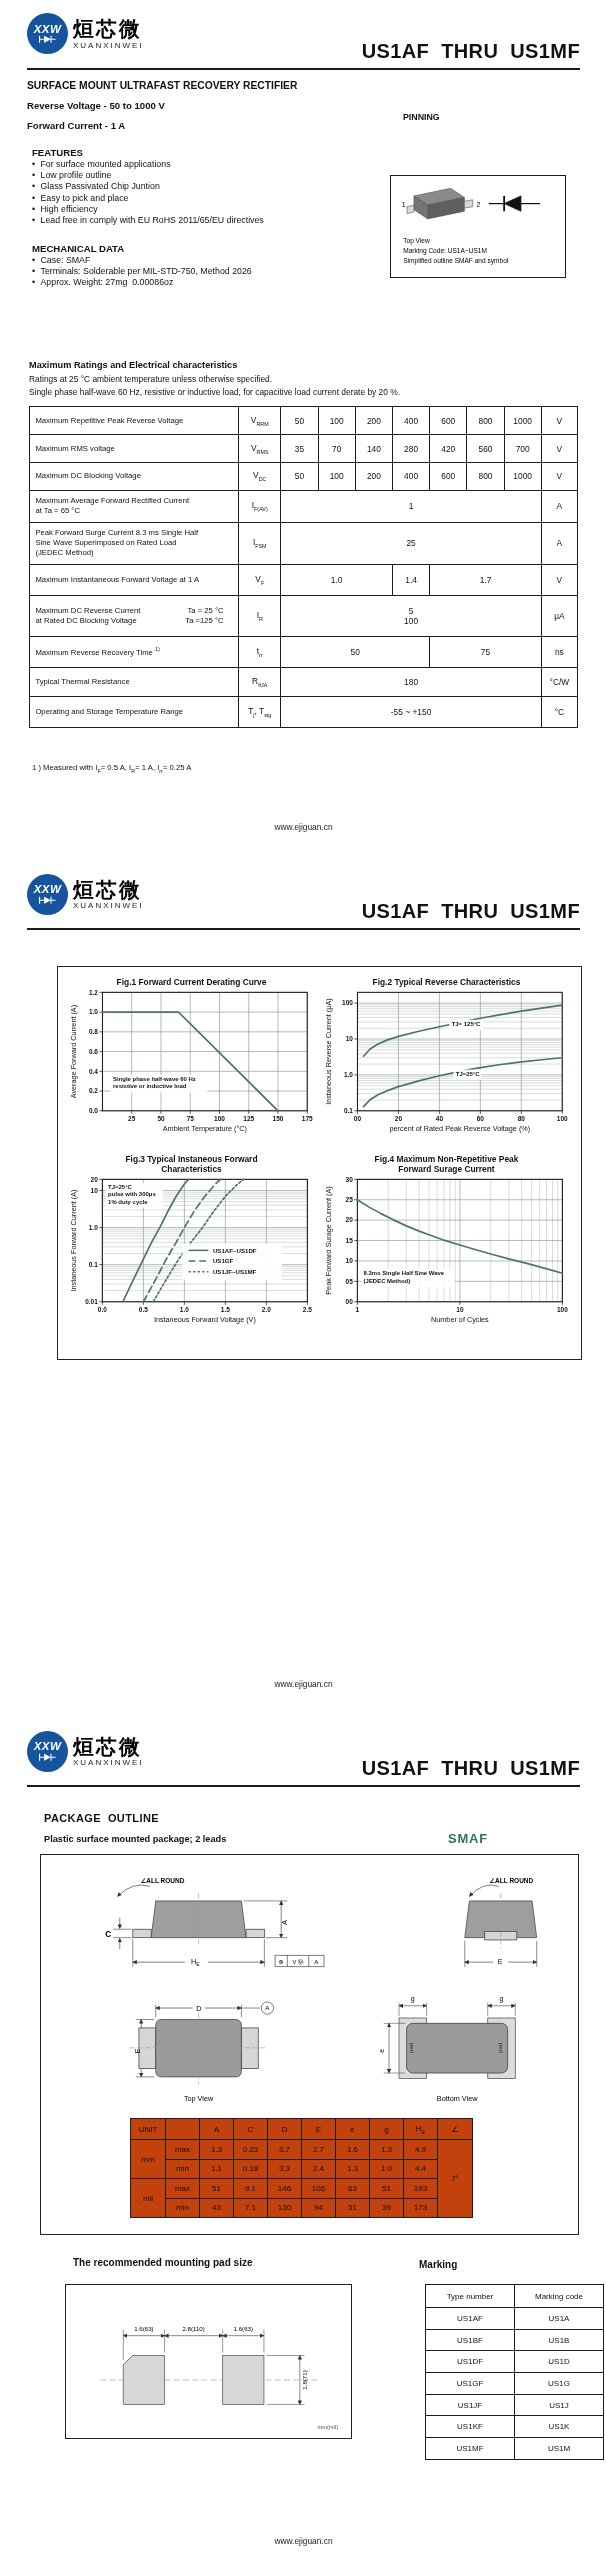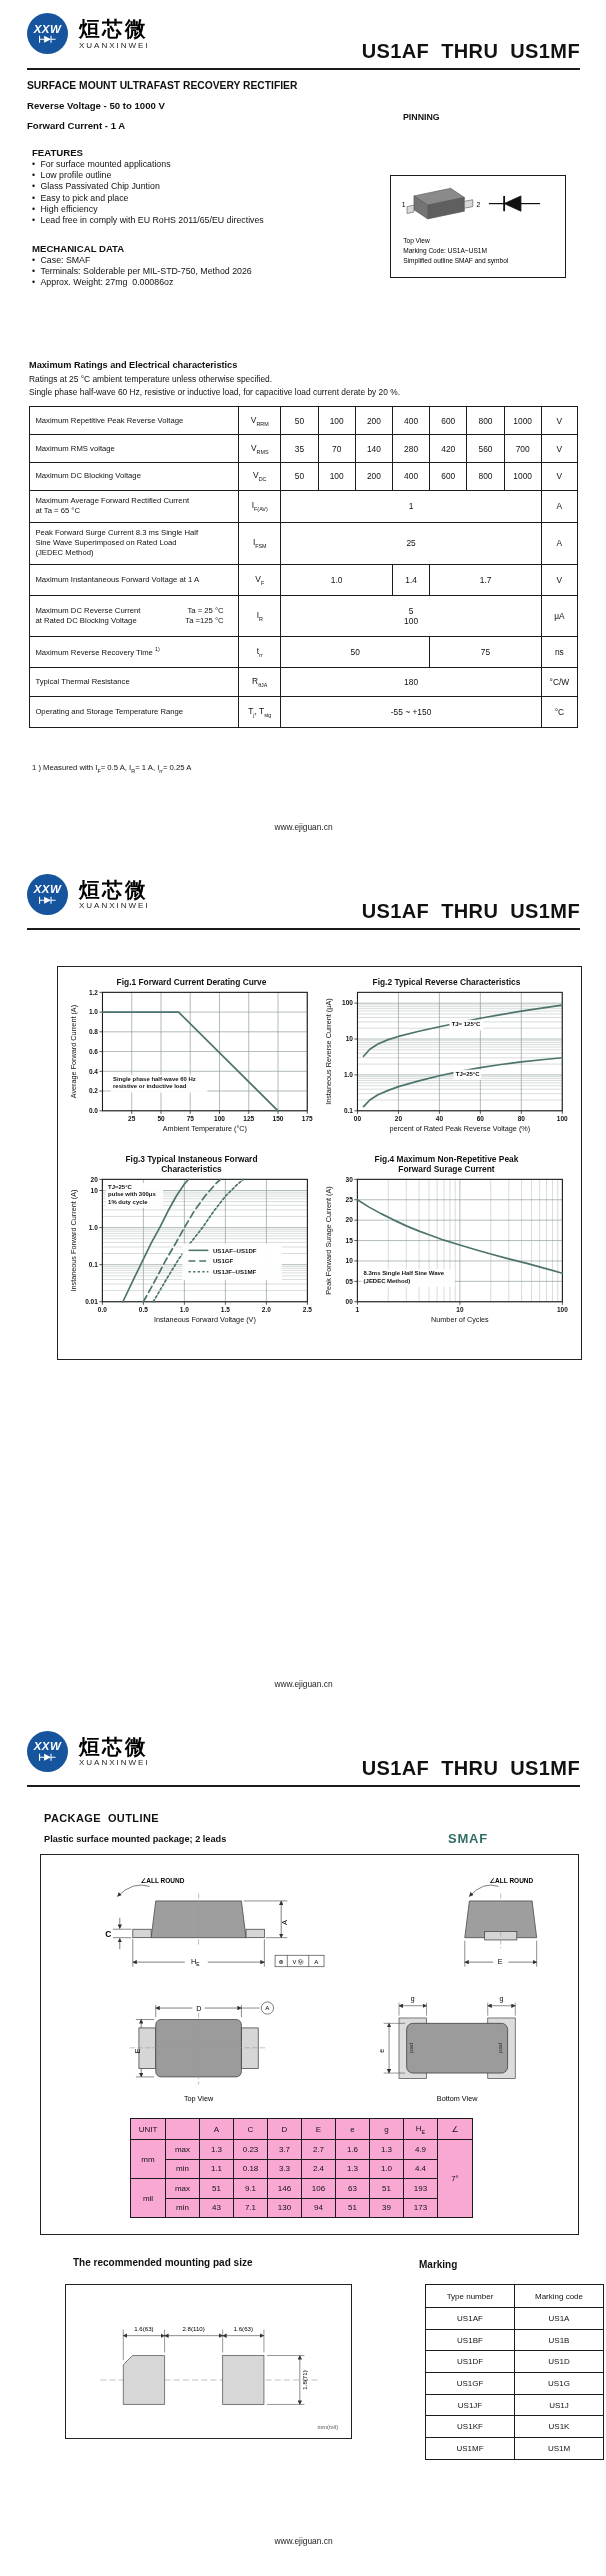--- a/index.html
+++ b/index.html
@@ -3,21 +3,21 @@
 <meta charset="utf-8">
 <style>
   html,body{margin:0;padding:0;background:#ffffff}
   #page{position:relative;width:607px;height:2576px;background:#fff;overflow:hidden;
         font-family:"Liberation Sans","DejaVu Sans",sans-serif;color:#111}
   .abs{position:absolute}
   .bold{font-weight:bold}
 
   
   .pagehead{position:absolute;left:27px;width:553px;height:56px;border-bottom:2.3px solid #1c1c1c}
-  .logo{position:absolute;left:0;top:1.5px;display:flex;align-items:center;gap:11px}
+  .logo{position:absolute;left:0;top:1.5px;display:flex;align-items:center;gap:5px}
   .logo-circle{width:41px;height:41px;background:#17549e;border-radius:50%;
                display:flex;flex-direction:column;align-items:center;justify-content:center}
   .logo-xxw{color:#fff;font-weight:bold;font-style:italic;font-size:11.5px;letter-spacing:0.4px;line-height:11.5px}
   .logo-textcol{display:flex;flex-direction:column}
   .logo-cn{font-size:20.7px;font-weight:bold;letter-spacing:2.3px;line-height:23px;color:#000}
   .logo-en{font-size:8px;letter-spacing:2px;color:#222;margin-top:0.8px}
   .doc-title{position:absolute;right:0;bottom:4.6px;font-size:20px;font-weight:bold;white-space:pre;letter-spacing:0.4px}
 
   
   .headline{font-size:10.3px;font-weight:bold}
@@ -53,21 +53,21 @@
   
   .chartsbox{border:1.5px solid #222;background:#fff}
   .chartcell{width:249px}
   .charttitle{font-weight:bold;font-size:8.4px;text-align:center;line-height:10px;color:#111}
   svg text{font-family:"Liberation Sans","DejaVu Sans",sans-serif}
 
   
   .sect-title{font-size:11px;font-weight:bold;white-space:pre;letter-spacing:0.4px}
   .smaf{font-size:13px;font-weight:bold;color:#2f6f66;letter-spacing:0.8px}
   .drawbox{border:1.5px solid #222;background:#fff}
-  .dimtable{border-collapse:collapse;font-size:8px;border:1.1px solid #1c1c1c;table-layout:fixed;background:#f9a8d4}
+  .dimtable{border-collapse:collapse;font-size:8px;border:1.1px solid #1c1c1c;table-layout:fixed;background:#c2410c}
   .dimtable td{border:0.8px solid #1c1c1c;text-align:center;vertical-align:middle;height:18.4px;padding:0}
   .padbox{border:1.1px solid #222;background:#fff}
   .padtitle{font-size:10px;font-weight:bold}
   .marktable{border-collapse:collapse;font-size:8px;border:1.1px solid #1c1c1c;table-layout:fixed;background:#fff}
   .marktable td{border:0.8px solid #1c1c1c;text-align:center;height:20.7px;padding:0}
 </style>
 </head>
 <body>
 
 <div id="page">

